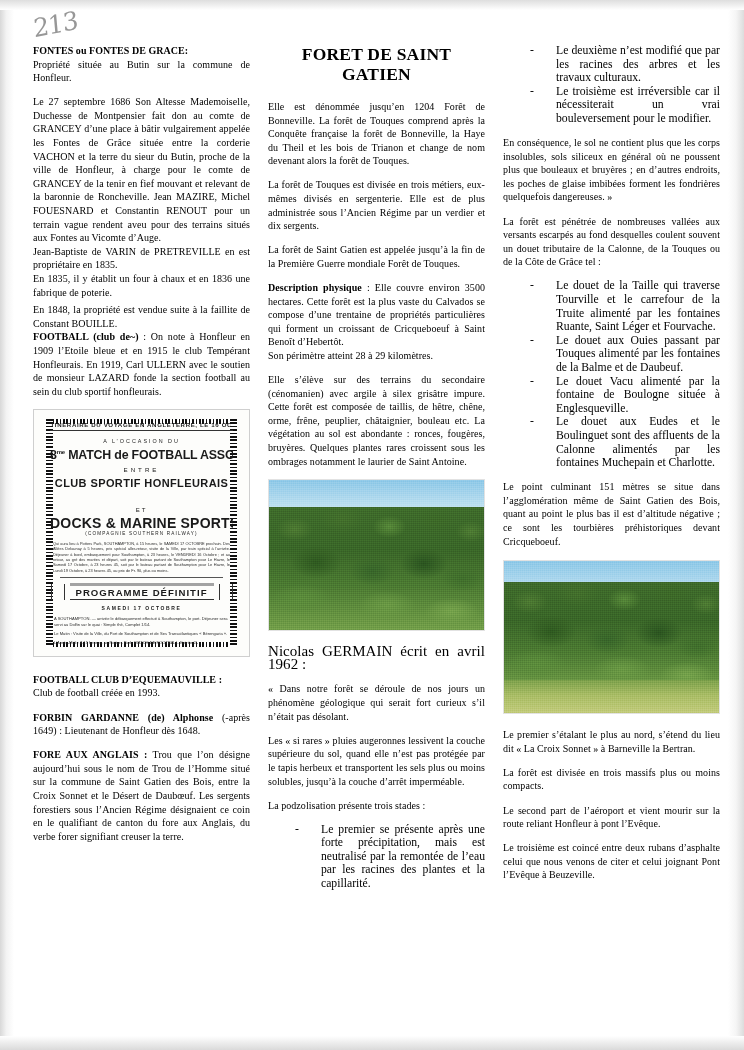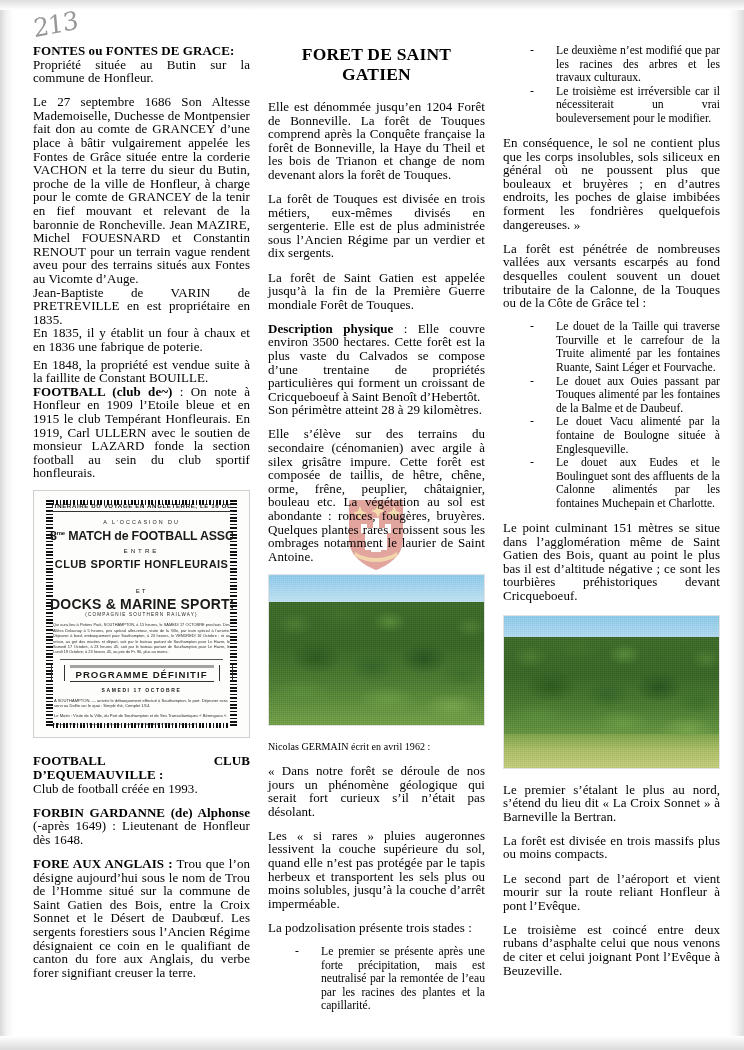--- a/index.html
+++ b/index.html
@@ -62,21 +62,21 @@
     top: 44px;
     width: 688px;
     height: 960px;
     display: flex;
     gap: 18px;
   }
   .col { width: 217px; position: relative; }
 
   p, .bl {
     margin: 0 0 10.5px 0;
-    font-size: 13px;
+    font-size: 10px;
     line-height: 13.6px;
     text-align: justify;
     text-justify: inter-word;
     letter-spacing: .05px;
   }
   .lead { font-weight: bold; }
   .entry-head { font-weight: bold; }
 
   h1.title {
     font-size: 17.5px;
@@ -227,21 +227,21 @@
     position: absolute; left: 0; bottom: 0; width: 100%;
     background: linear-gradient(to bottom, #7ea24c 0%, #a9bd66 45%, #c3cc7d 100%);
   }
   .noise {
     position: absolute; left: 0; top: 0; width: 100%; height: 100%;
     background-image:
       repeating-linear-gradient(0deg, rgba(0,0,0,.055) 0 1px, rgba(255,255,255,.045) 1px 2px),
       repeating-linear-gradient(90deg, rgba(0,0,0,.05) 0 1px, rgba(255,255,255,.04) 1px 2px);
     mix-blend-mode: overlay;
   }
-  .caption { font-size: 10px; line-height: 13.6px; margin: 0 0 10.5px 0; }
+  .caption { font-size: 15px; line-height: 13.6px; margin: 0 0 10.5px 0; }
 </style>
 </head>
 <body>
 
 <div id="page">
 
   <div class="scan-edge edge-left"></div>
   <div class="scan-edge edge-right"></div>
   <div class="scan-edge edge-top"></div>
   <div class="scan-edge edge-bottom"></div>

